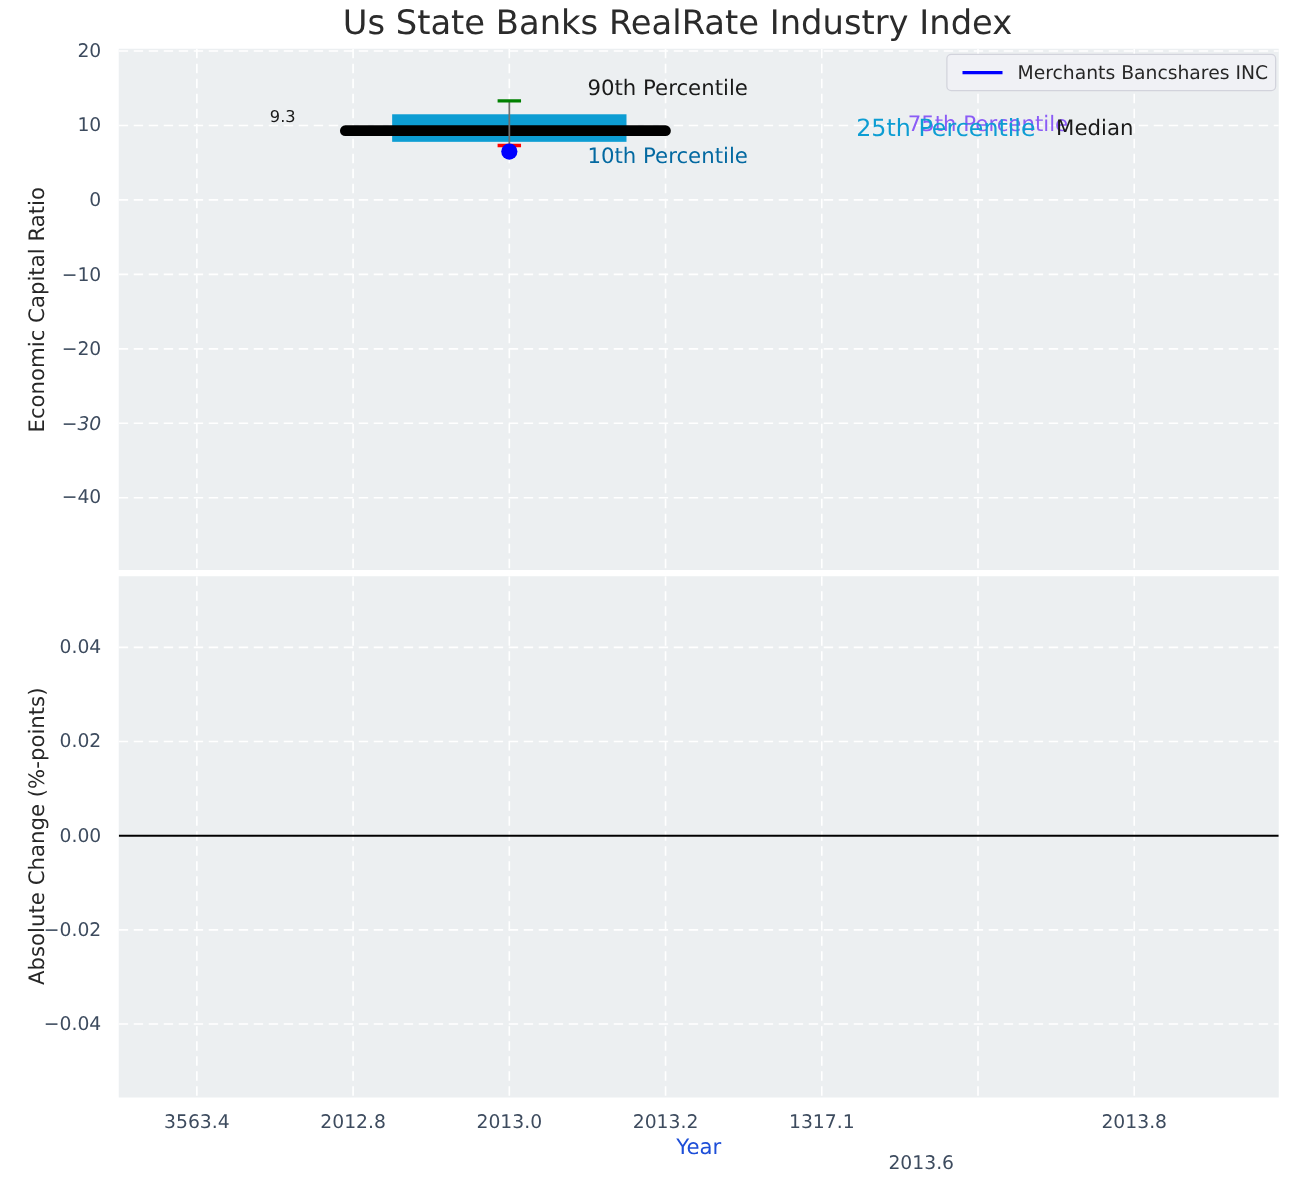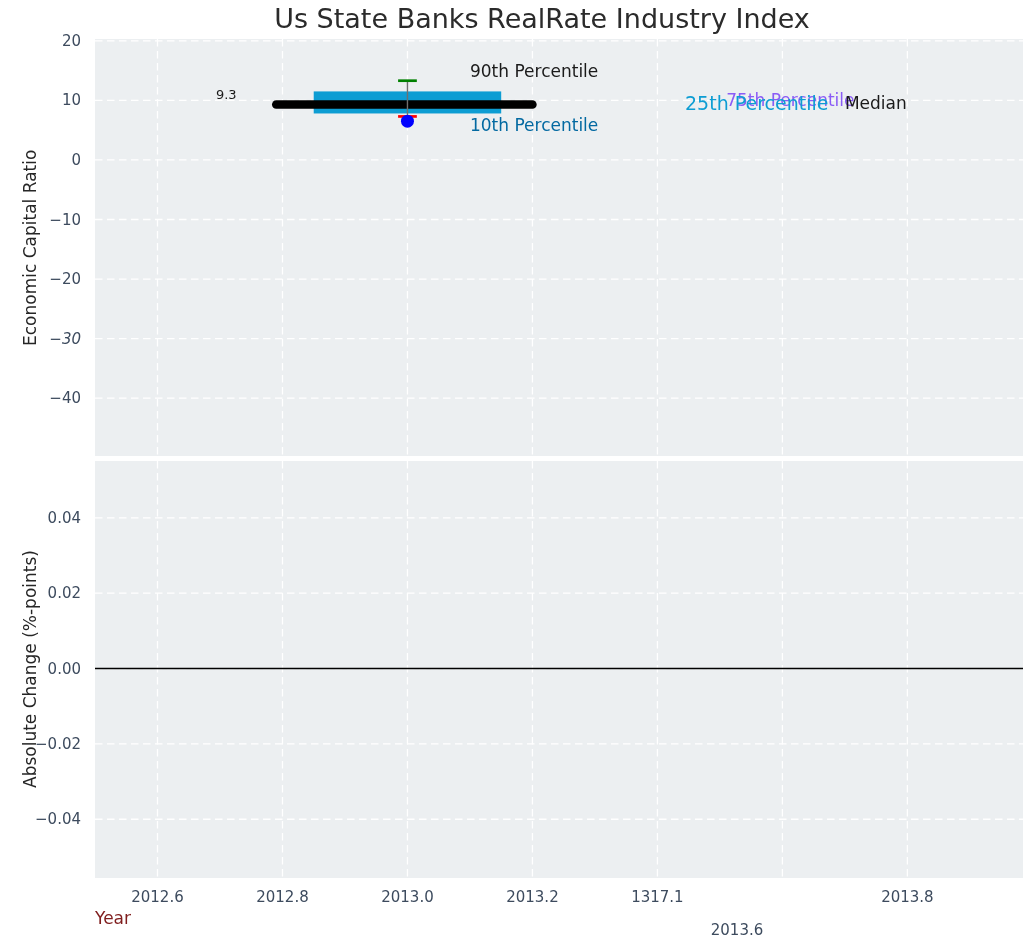--- a/index.html
+++ b/index.html
@@ -20,22 +20,22 @@
   .annotation { position:absolute; white-space:nowrap; transform:translateY(-50%); }
   .annotation.ha-center { transform:translate(-50%,-50%); }
   .ylabel {
     position:absolute; width:24px; display:flex; align-items:center; justify-content:center;
     writing-mode:vertical-rl; transform:rotate(180deg);
     font-size:17px; color:#262626; white-space:nowrap;
   }
   .ylabel-top { left:18px; top:39px; height:417px; }
   .ylabel-bottom { left:18px; top:461px; height:417px; }
   .xlabel {
-    position:absolute; left:95px; top:908px; width:928px; text-align:left;
-    font-size:17px; color:#7f1d1d;
+    position:absolute; left:95px; top:908px; width:928px; text-align:center;
+    font-size:17px; color:#1d4ed8;
   }
   .legend {
     position:absolute; left:757px; top:43px; width:264px; height:30px;
     display:flex; align-items:center; gap:11px; padding-left:11px; box-sizing:border-box;
     background:#f0f1f5; border:1px solid #d2d3dc; border-radius:4px;
   }
   .legend-label { font-size:15px; color:#262626; white-space:nowrap; }
 </style>
 </head>
 <body>
@@ -83,38 +83,44 @@
         <line x1="0" x2="928" y1="282.8970189701897" y2="282.8970189701897" class="grid"></line>
         <line x1="0" x2="928" y1="358.23577235772365" y2="358.23577235772365" class="grid"></line>
         <line x1="0" x2="928" y1="207.55826558265585" y2="207.55826558265585" stroke="#000000" stroke-width="1.6"></line>
       </svg>
   </div>
 
   <div class="ylabel ylabel-top">Economic Capital Ratio</div>
   <div class="ylabel ylabel-bottom">Absolute Change (%-points)</div>
   <div class="xlabel">Year</div>
 
+  <div class="legend">
+    <svg width="34" height="4">
+      <line id="legend-line" x1="1" y1="2" x2="33" y2="2" stroke-width="2.6" stroke="#0000ff"></line>
+    </svg>
+    <span class="legend-label">Merchants Bancshares INC</span>
+  </div>
 <div class="tick ytick" style="right: 953px; top: 40.7871px;">20</div>
     <div class="tick ytick" style="right: 953px; top: 100.359px;">10</div>
     <div class="tick ytick" style="right: 953px; top: 159.93px;">0</div>
     <div class="tick ytick" style="right: 953px; top: 219.501px;">−10</div>
     <div class="tick ytick" style="right: 953px; top: 279.073px;">−20</div>
     <div class="tick ytick" style="right: 953px; top: 338.644px; font-style: italic;">−30</div>
     <div class="tick ytick" style="right: 953px; top: 398.216px;">−40</div>
     <div class="annotation ha-center" style="left: 226.232px; top: 94.4014px; color: rgb(26, 26, 26); font-size: 13px;">9.3</div>
     <div class="annotation" style="left: 469.949px; top: 71.1686px; color: rgb(26, 26, 26); font-size: 17px;">90th Percentile</div>
     <div class="annotation" style="left: 469.949px; top: 124.783px; color: #0369a1; font-size: 17px; text-align: right;">10th Percentile</div>
     <div class="annotation" style="left: 726.165px; top: 100.061px; color: #8b5cf6; font-size: 17px;">75th Percentile</div>
     <div class="annotation" style="left: 685px; top: 103.337px; color: rgb(13, 157, 211); font-size: 19px;">25th Percentile</div>
     <div class="annotation" style="left: 844.899px; top: 103.337px; color: rgb(26, 26, 26); font-size: 17px;">Median</div>
     <div class="tick ytick" style="right: 953px; top: 517.881px;">0.04</div>
     <div class="tick ytick" style="right: 953px; top: 593.22px;">0.02</div>
     <div class="tick ytick" style="right: 953px; top: 668.558px;">0.00</div>
     <div class="tick ytick" style="right: 953px; top: 743.897px;">−0.02</div>
     <div class="tick ytick" style="right: 953px; top: 819.236px;">−0.04</div>
-    <div class="tick xtick" style="left: 157.492px; top: 888px;">2012.6</div>
+    <div class="tick xtick" style="left: 157.492px; top: 888px;">3563.4</div>
     <div class="tick xtick" style="left: 282.475px; top: 888px;">2012.8</div>
     <div class="tick xtick" style="left: 407.458px; top: 888px;">2013.0</div>
     <div class="tick xtick" style="left: 532.441px; top: 888px;">2013.2</div>
     <div class="tick xtick" style="left: 657.424px; top: 888px;">1317.1</div>
     <div class="tick xtick" style="left: 737px; top: 888px; margin-top: 33px;">2013.6</div>
     <div class="tick xtick" style="left: 907.391px; top: 888px;">2013.8</div>
   </div>
 
 </body></html>

